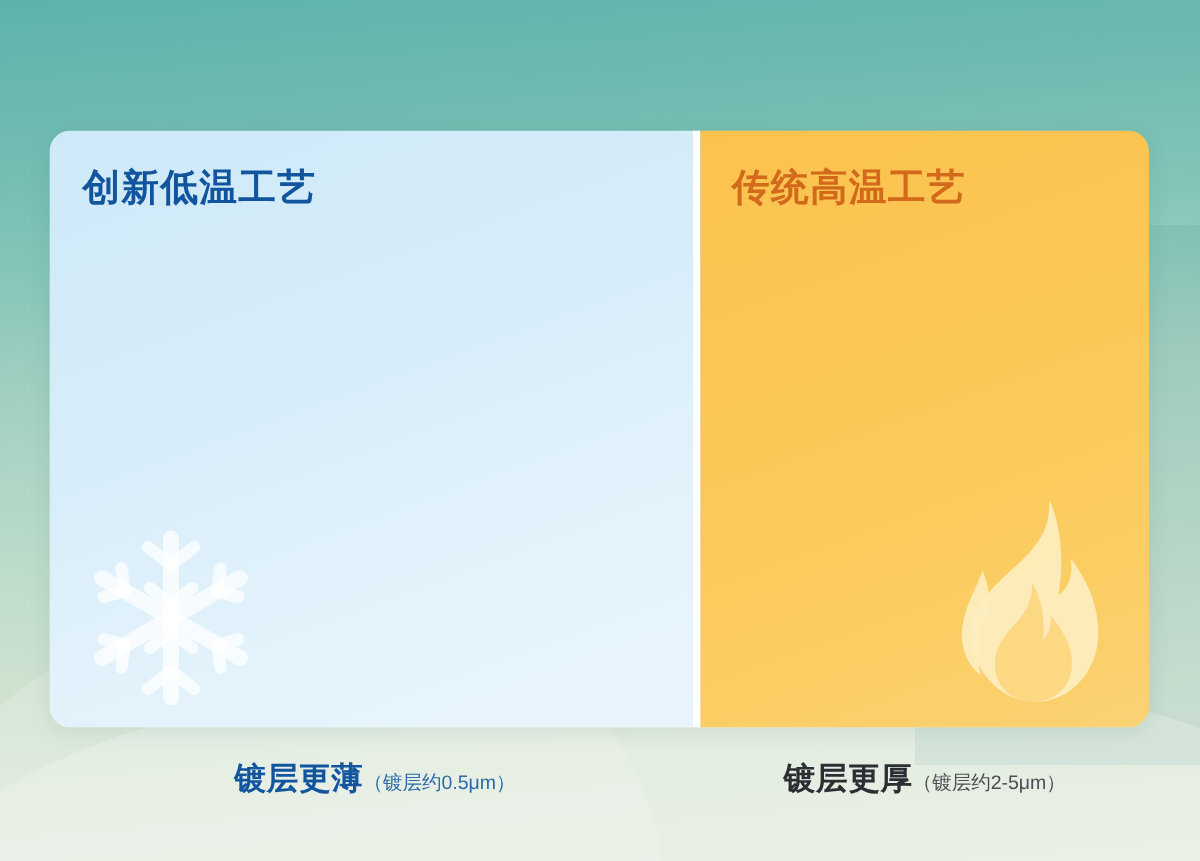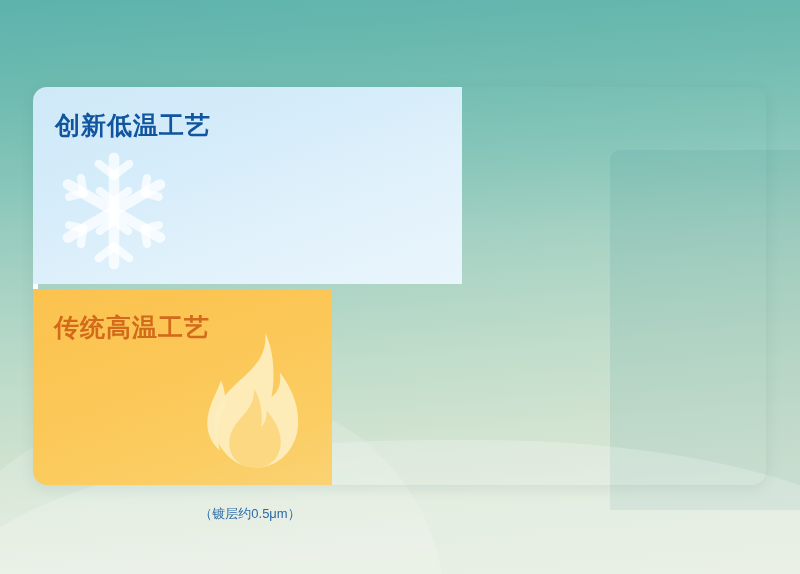--- a/index.html
+++ b/index.html
@@ -53,21 +53,20 @@
 
   
   .card {
     position:absolute;
     left:33px; top:87px;
     width:733px; height:398px;
     border-radius:14px;
     overflow:hidden;
     display:flex;
     box-shadow:0 3px 14px rgba(40,90,90,0.10);
-    flex-direction:column;
   }
   .panel { position:relative; height:100%; }
   .panel-cold {
     width:429px;
     background:linear-gradient(160deg,#cfe9f8 0%,#d5ecfa 35%,#e2f2fb 70%,#e9f5fc 100%);
   }
   .divider {
     width:5px; height:100%;
     background:#ffffff;
     flex:0 0 5px;
@@ -193,17 +192,22 @@
                  C 75 96, 68 85, 61 77
                  C 62 85, 59 90, 56 93
                  C 58 80, 55 65, 49 56 Z" fill="#fbc855" fill-opacity="0.55"></path>
       </svg>
     </div>
 
   </div>
 
   <div class="captions">
     <div class="caption caption-cold">
+      <span class="cap-main">镀层更薄</span>
       <span class="cap-sub">（镀层约0.5μm）</span>
     </div>
+    <div class="caption caption-hot">
+      <span class="cap-main">镀层更厚</span>
+      <span class="cap-sub">（镀层约2-5μm）</span>
+    </div>
   </div>
 
 </div>
 
 </body></html>

